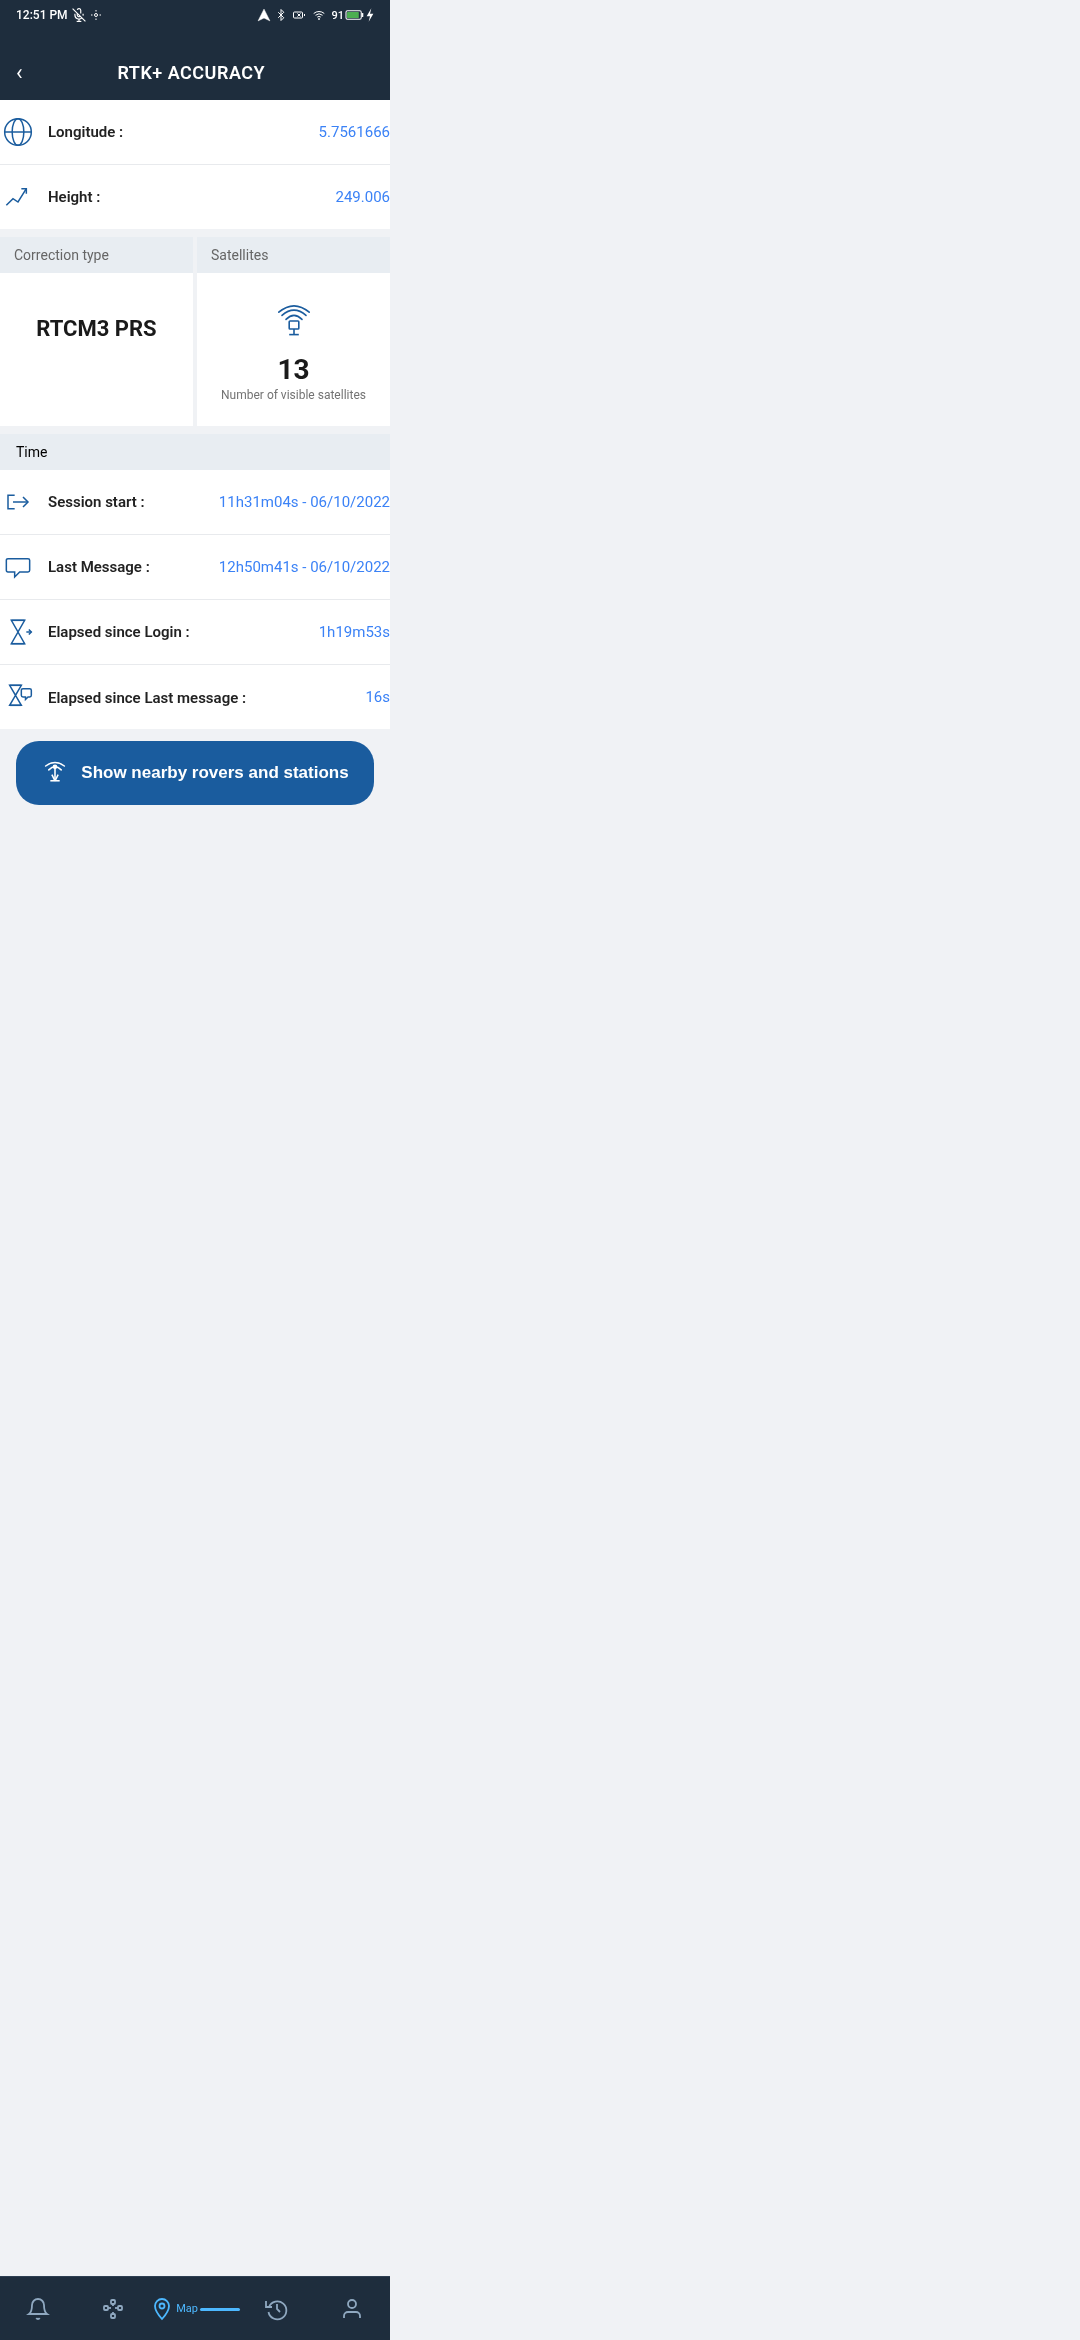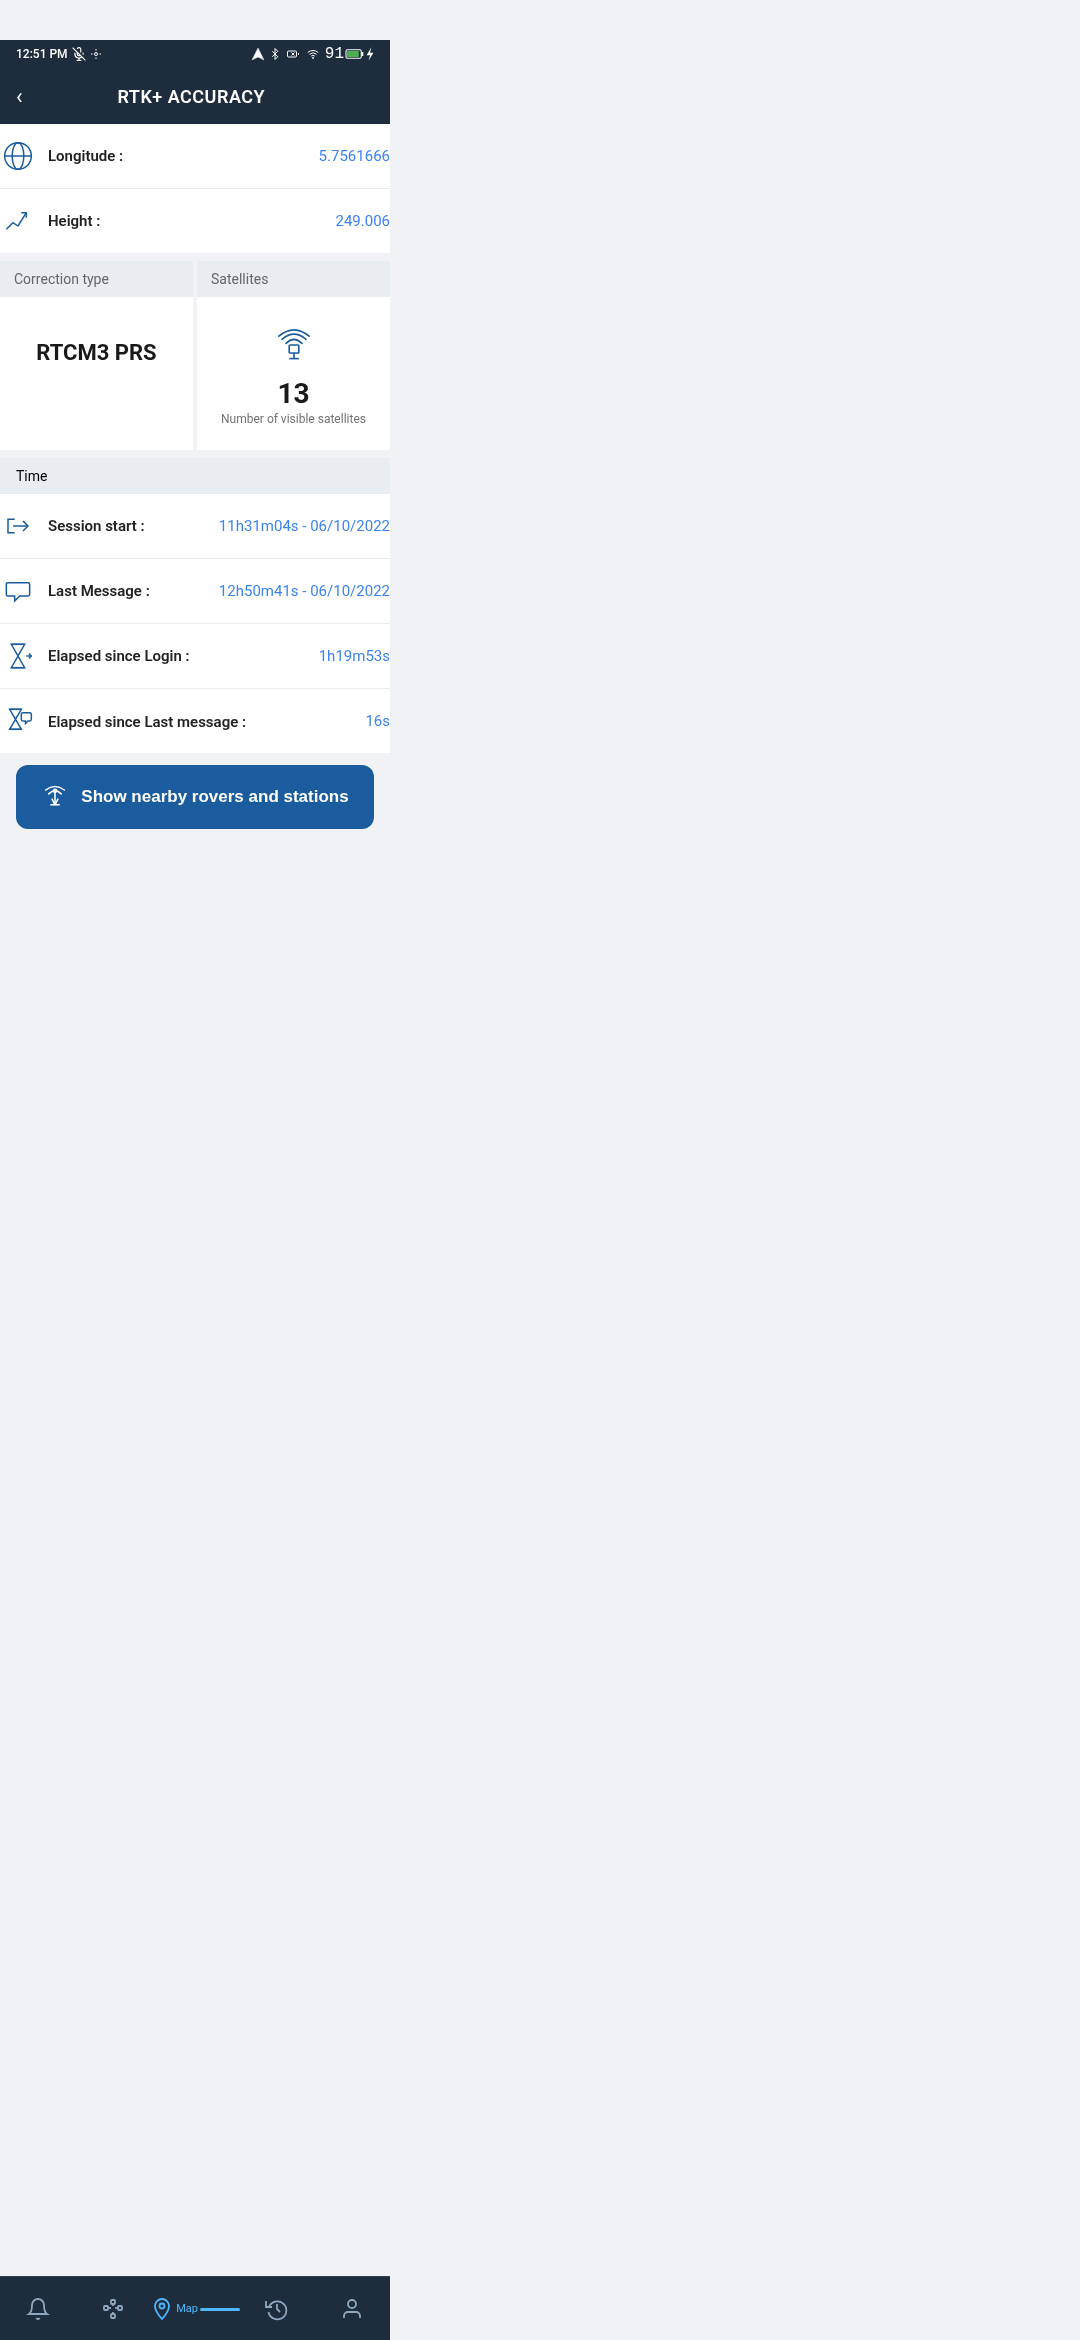--- a/index.html
+++ b/index.html
@@ -12,26 +12,25 @@
       overflow-x: hidden;
       position: relative;
     }
 
     
     .status-bar {
       background: #1e2d3d;
       color: white;
       display: flex;
       justify-content: space-between;
-      align-items: center;
-      padding: 6px 16px;
+      align-items: flex-end;
+      padding: 22px 16px;
       font-size: 12px;
       font-weight: 500;
       height: 28px;
-      margin-top: 40px;
     }
     .status-left { display: flex; align-items: center; gap: 4px; }
     .status-right { display: flex; align-items: center; gap: 4px; }
 
     
     .header {
       background: #1e2d3d;
       color: white;
       display: flex;
       align-items: center;
@@ -160,21 +159,21 @@
       font-size: 14px;
       color: #000000;
       font-weight: 400;
     }
 
     
     .btn-nearby {
       background: #1a5c9e;
       color: white;
       border: none;
-      border-radius: 12px;
+      border-radius: 23px;
       padding: 18px 24px;
       font-size: 17px;
       font-weight: 600;
       width: calc(100% - 32px);
       margin: 12px 16px;
       display: flex;
       align-items: center;
       justify-content: center;
       gap: 12px;
       cursor: pointer;
@@ -266,21 +265,21 @@
         <line x1="9" y1="9" x2="15" y2="15"></line>
     </svg>
 
     <svg width="16" height="12" viewBox="0 0 24 24" fill="none" stroke="white" stroke-width="2">
       <path d="M1.42 9a16 16 0 0 1 21.16 0"></path>
         <path d="M5 12.55a11 11 0 0 1 14.08 0"></path>
         <path d="M8.53 16.11a6 6 0 0 1 6.95 0"></path>
         <circle cx="12" cy="20" r="1" fill="white"></circle>
     </svg>
 
-    <span style="font-size:16px;display:flex;align-items:center;gap:2px;font-family:Liberation Mono, monospace;">
+    <span style="font-size:11px;display:flex;align-items:center;gap:2px;">
       <span>91</span>
       <svg width="18" height="12" viewBox="0 0 26 14">
         <rect x="0" y="1" width="22" height="12" rx="2" ry="2" fill="none" stroke="white" stroke-width="1.5"></rect>
         <rect x="1.5" y="2.5" width="17" height="9" rx="1" fill="#4CAF50"></rect>
         <rect x="22.5" y="4" width="2.5" height="6" rx="1" fill="white"></rect>
       </svg>
 
       <svg width="8" height="14" viewBox="0 0 12 20" fill="white">
         <polygon points="11,8 6,8 8,0 1,12 6,12 4,20"></polygon>
       </svg>

